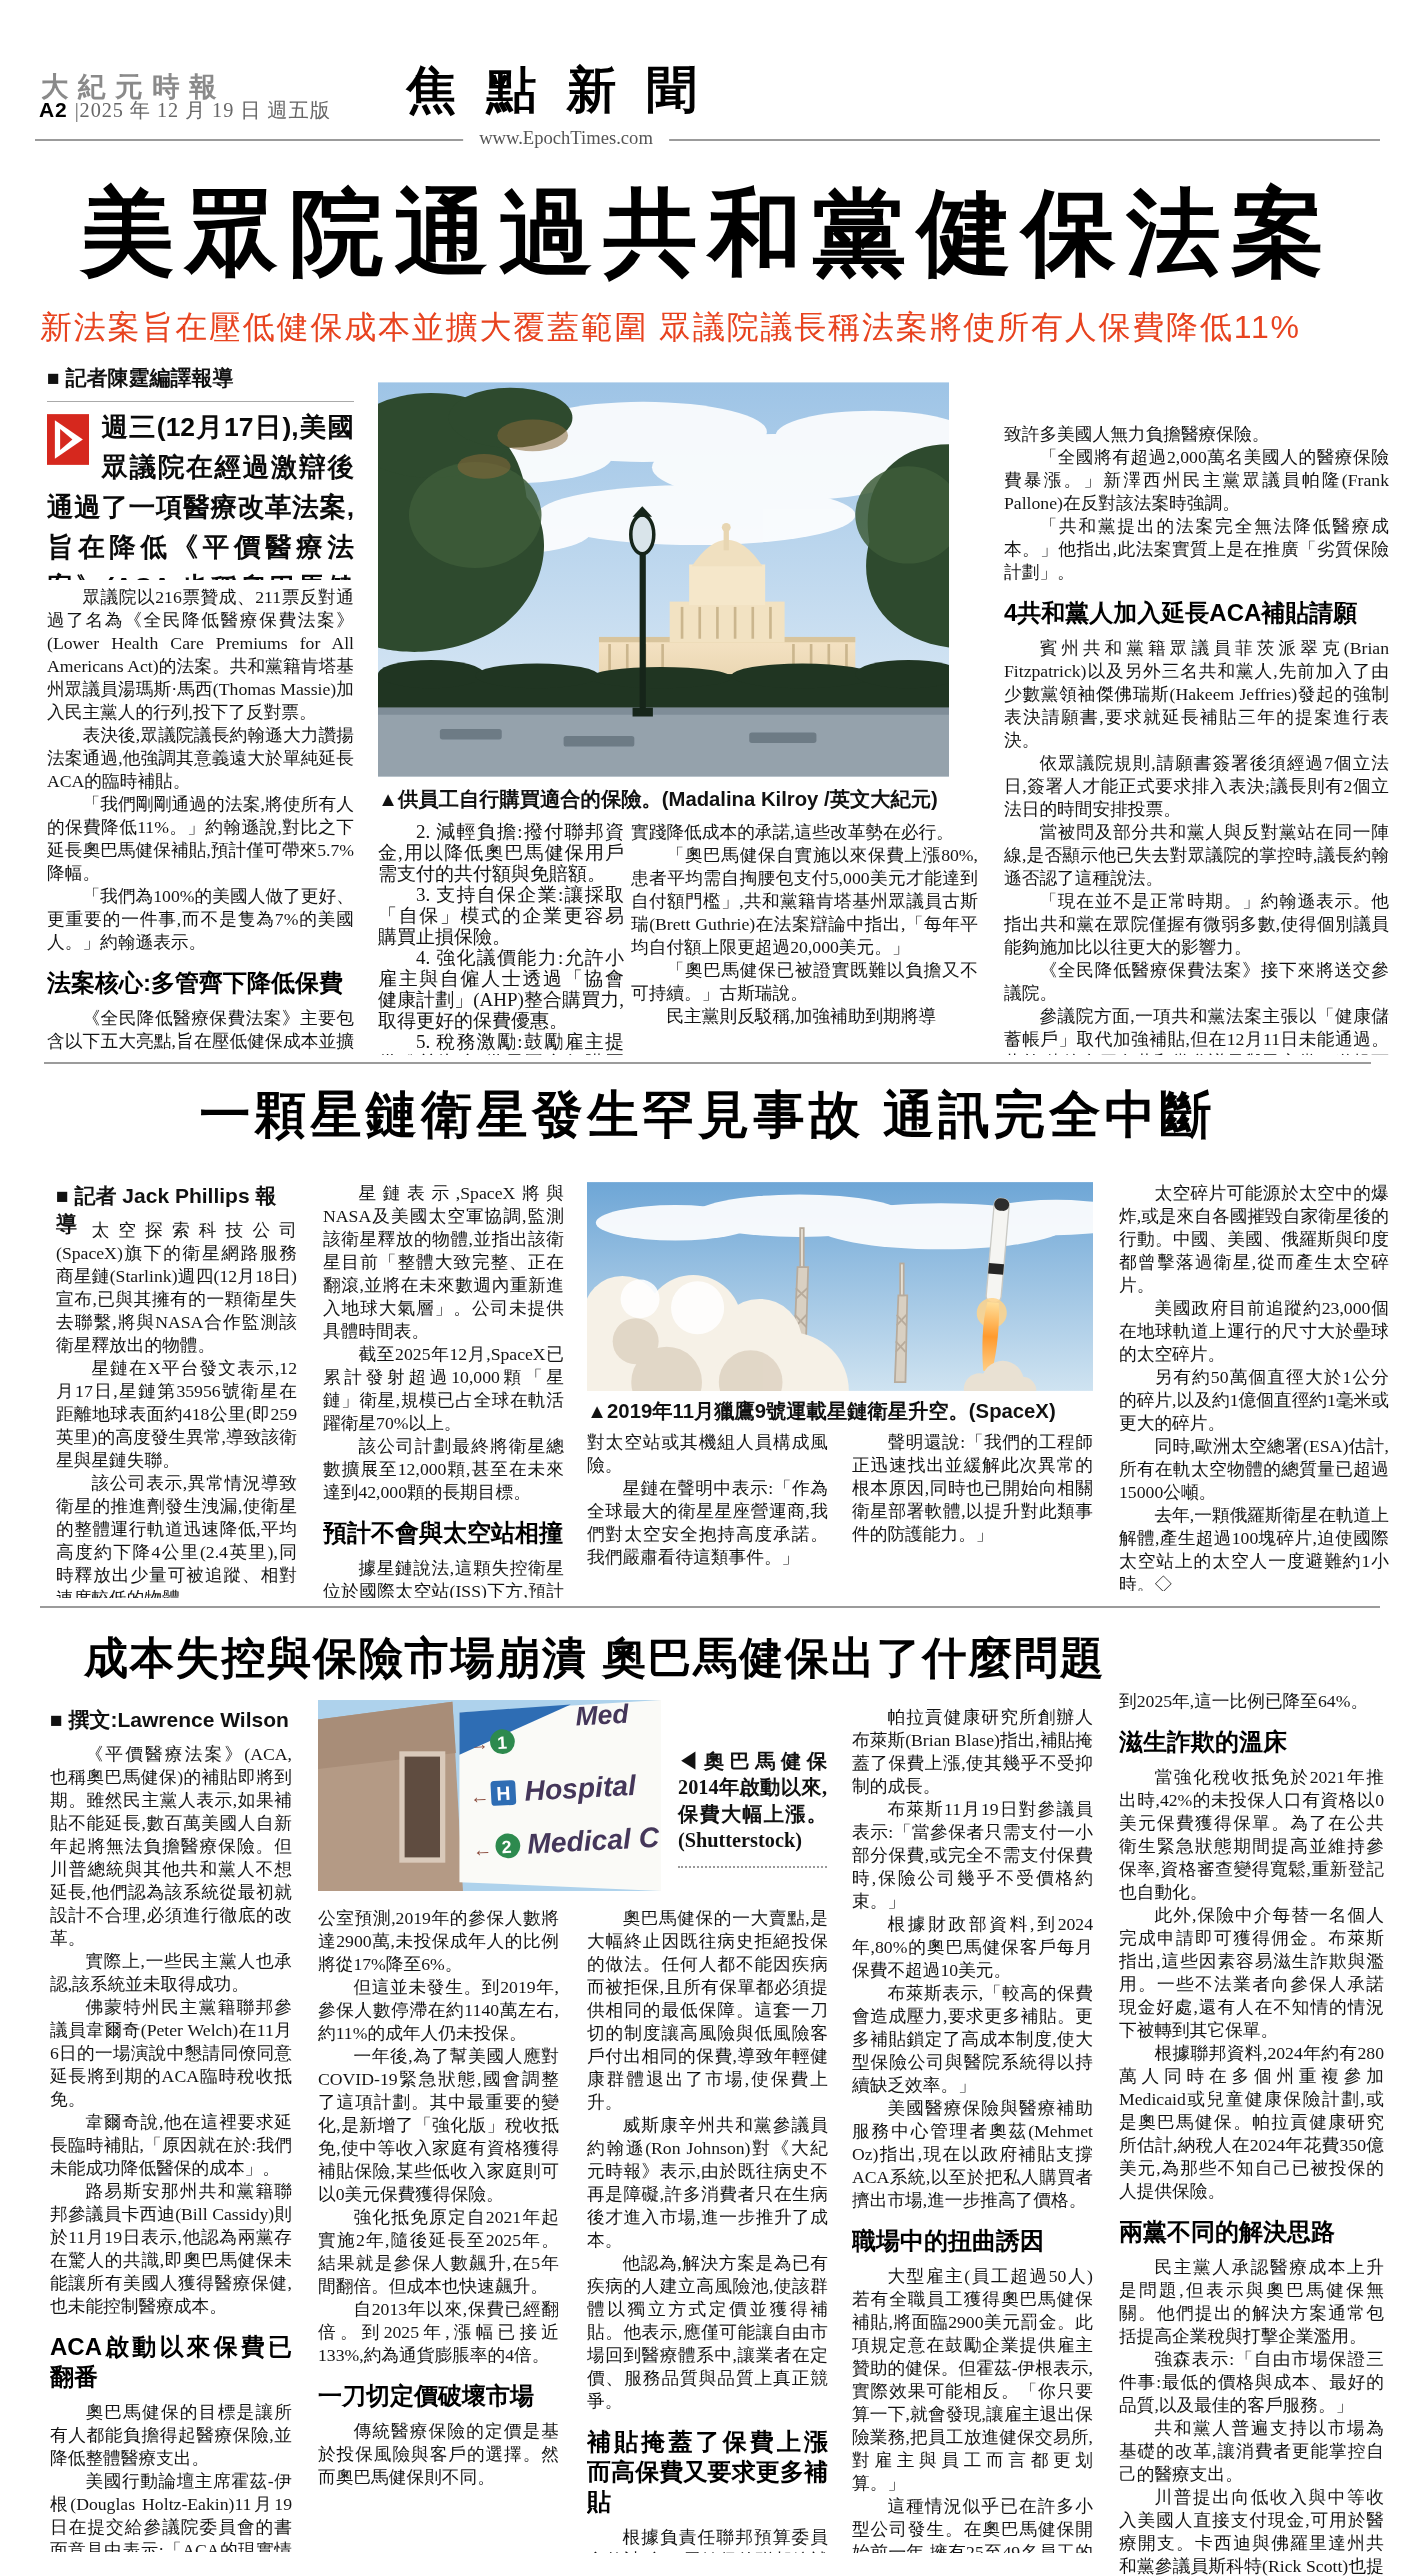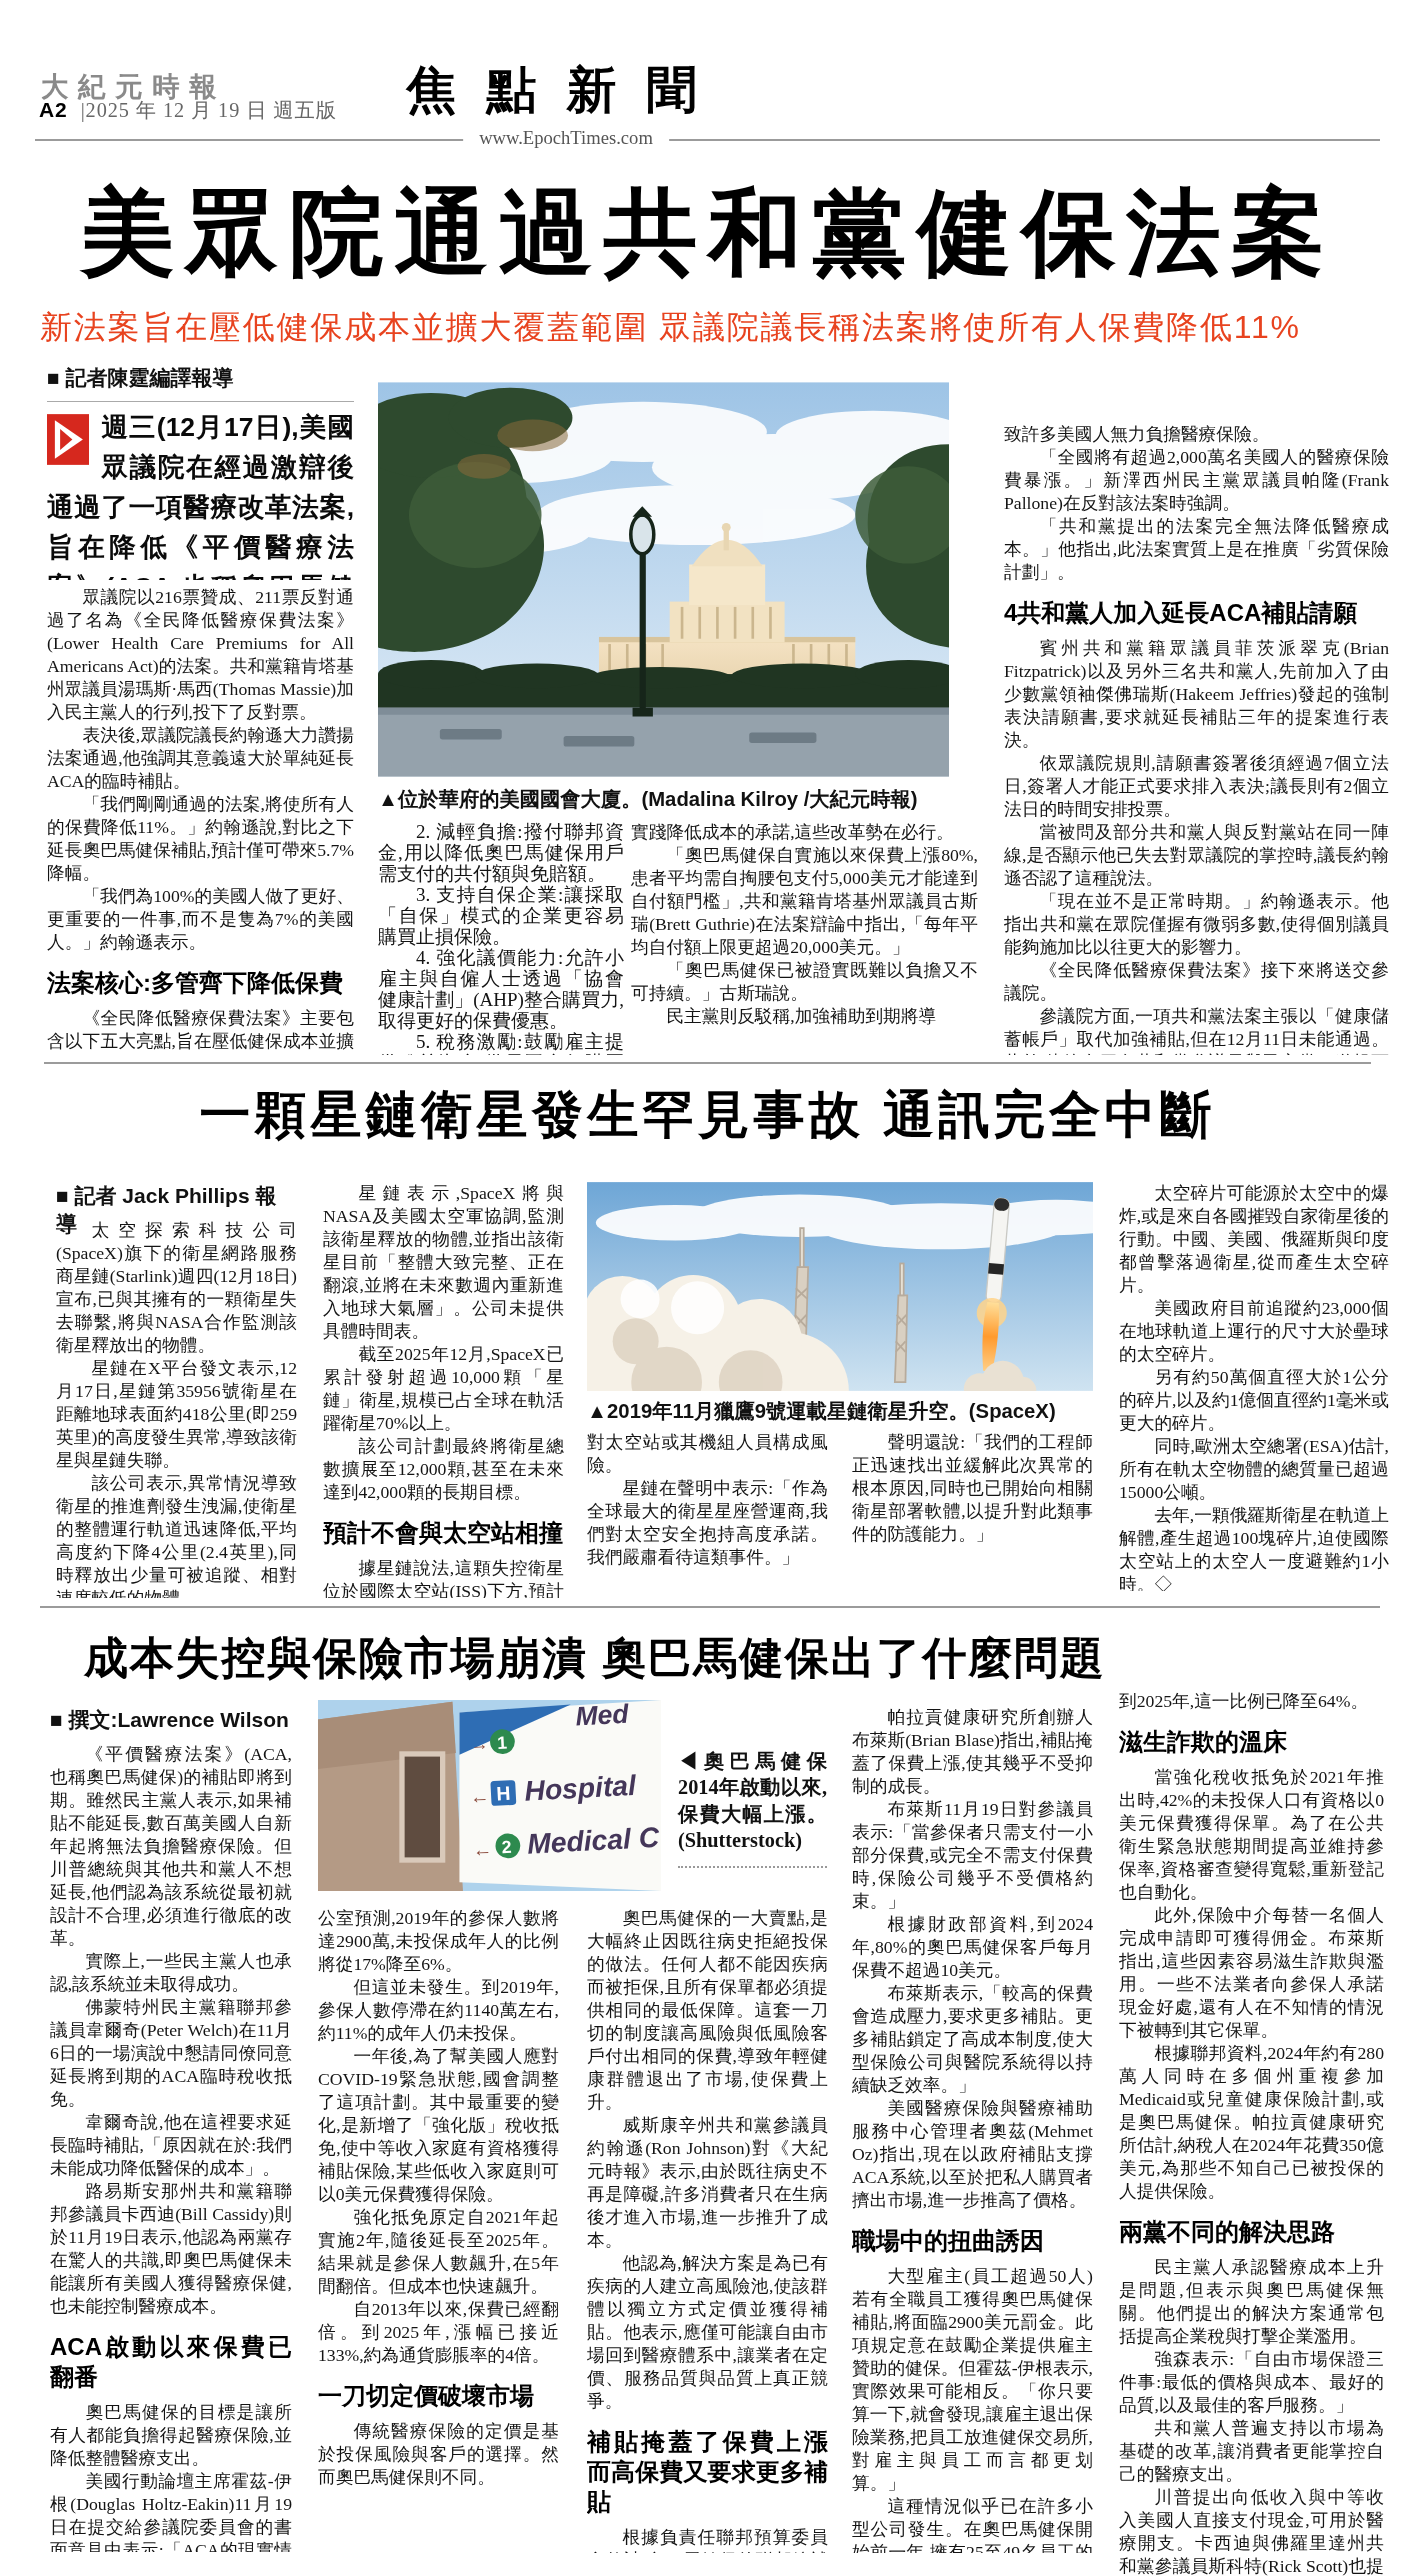--- a/index.html
+++ b/index.html
@@ -3,21 +3,21 @@
 <meta charset="utf-8">
 <style>
   html,body{margin:0;padding:0;background:#e0e0e0;}
   .page{position:relative;width:1415px;height:2576px;background:#ffffff;margin:0 auto;
         font-family:"Liberation Serif",serif;color:#141414;overflow:hidden;}
   .abs{position:absolute;}
   .rule{position:absolute;height:1.8px;background:#9b9b9b;}
   
   .paper-name{font-weight:bold;color:#8a8a8a;font-size:27.4px;letter-spacing:9.7px;font-family:"Liberation Serif",serif;}
   .dateline{font-size:20.3px;color:#666;letter-spacing:0.9px;}
-  .dateline b{color:#000;font-family:"Liberation Sans",sans-serif;font-size:21px;margin-right:13px;}
+  .dateline b{color:#000;font-family:"Liberation Sans",sans-serif;font-size:21px;margin-right:7px;}
   .section-title{font-family:Liberation Serif, serif;font-weight:bold;font-size:50px;color:#000;
                  letter-spacing:30px;text-align:center;}
   .site-url{font-size:18.6px;color:#555;background:#fff;padding:0 16px;}
   
   .h-main{font-family:"Liberation Sans",sans-serif;font-weight:bold;color:#000;
           font-size:94px;letter-spacing:10.6px;text-align:center;line-height:1.1;white-space:nowrap;}
   .h-sub-red{font-family:"Liberation Sans",sans-serif;font-weight:normal;font-size:32px;letter-spacing:1.8px;white-space:nowrap;}
   .h-art2{font-family:"Liberation Sans",sans-serif;font-weight:bold;color:#000;font-size:51px;letter-spacing:4.4px;text-align:center;white-space:nowrap;}
   .h-art3{font-family:"Liberation Sans",sans-serif;font-weight:bold;color:#000;font-size:44px;letter-spacing:1.8px;white-space:nowrap;}
   
@@ -155,21 +155,21 @@
       </g>
 
       <g>
         <rect x="296" y="188" width="7" height="184" fill="#16251a"></rect>
         <ellipse cx="299" cy="172" rx="13" ry="22" fill="#d9e4ea" stroke="#16251a" stroke-width="4"></ellipse>
         <polygon points="288,152 310,152 299,140" fill="#16251a"></polygon>
         <rect x="288" y="368" width="23" height="10" fill="#16251a"></rect>
       </g>
     </svg>
   </div>
-  <div class="abs caption" style="left:378px;top:786px;width:571px;">▲位於華府的美國國會大廈。(Madalina Kilroy /大紀元時報)</div>
+  <div class="abs caption" style="left:378px;top:786px;width:571px;">▲供員工自行購買適合的保險。(Madalina Kilroy /英文大紀元)</div>
 
   <div class="abs col" style="left:378px;top:821px;width:246px;height:234px;font-size:19px;line-height:21px;">
       <p>2. 減輕負擔:撥付聯邦資金,用以降低奧巴馬健保用戶需支付的共付額與免賠額。</p>
       <p>3. 支持自保企業:讓採取「自保」模式的企業更容易購買止損保險。</p>
       <p>4. 強化議價能力:允許小雇主與自僱人士透過「協會健康計劃」(AHP)整合購買力,取得更好的保費優惠。</p>
       <p>5. 稅務激勵:鼓勵雇主提供稅前資金,供員工自行購買適合的保險。</p>
     </div>
   <div class="abs col" style="left:631px;top:821px;width:347px;height:234px;">
       <p class="cont">實踐降低成本的承諾,這些改革勢在必行。</p>
       <p>「奧巴馬健保自實施以來保費上漲80%,患者平均需自掏腰包支付5,000美元才能達到自付額門檻」,共和黨籍肯塔基州眾議員古斯瑞(Brett Guthrie)在法案辯論中指出,「每年平均自付額上限更超過20,000美元。」</p>

